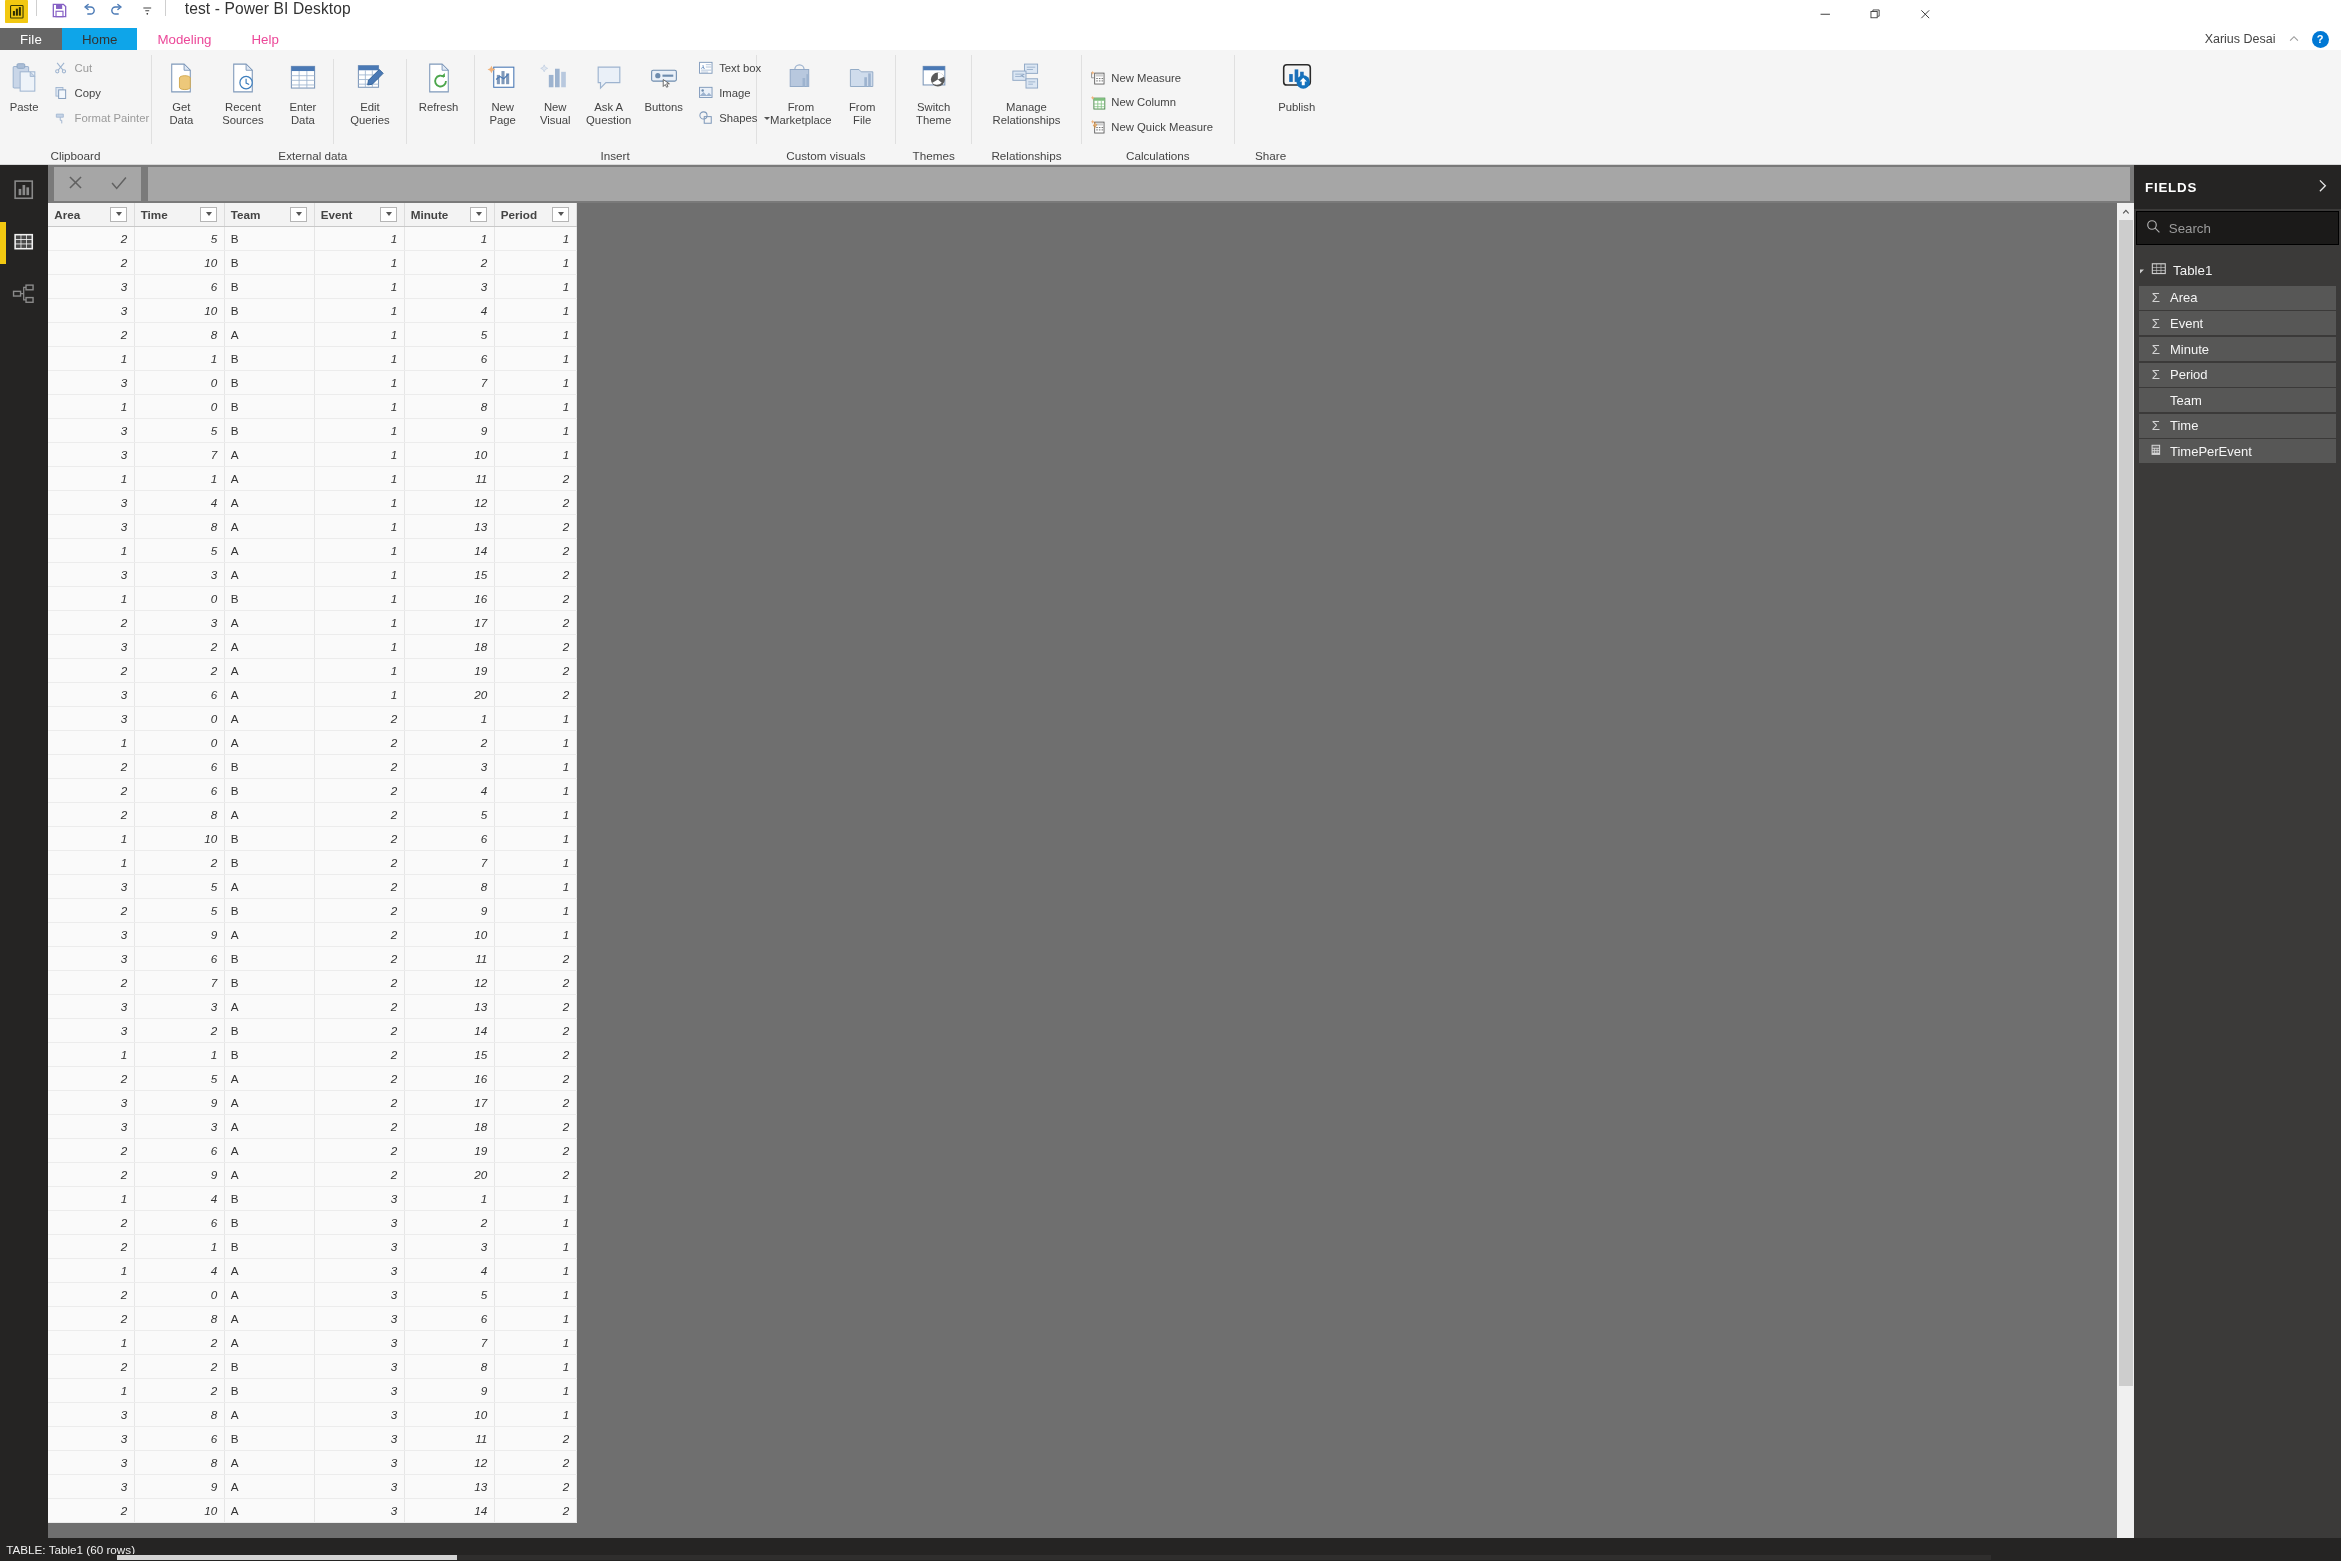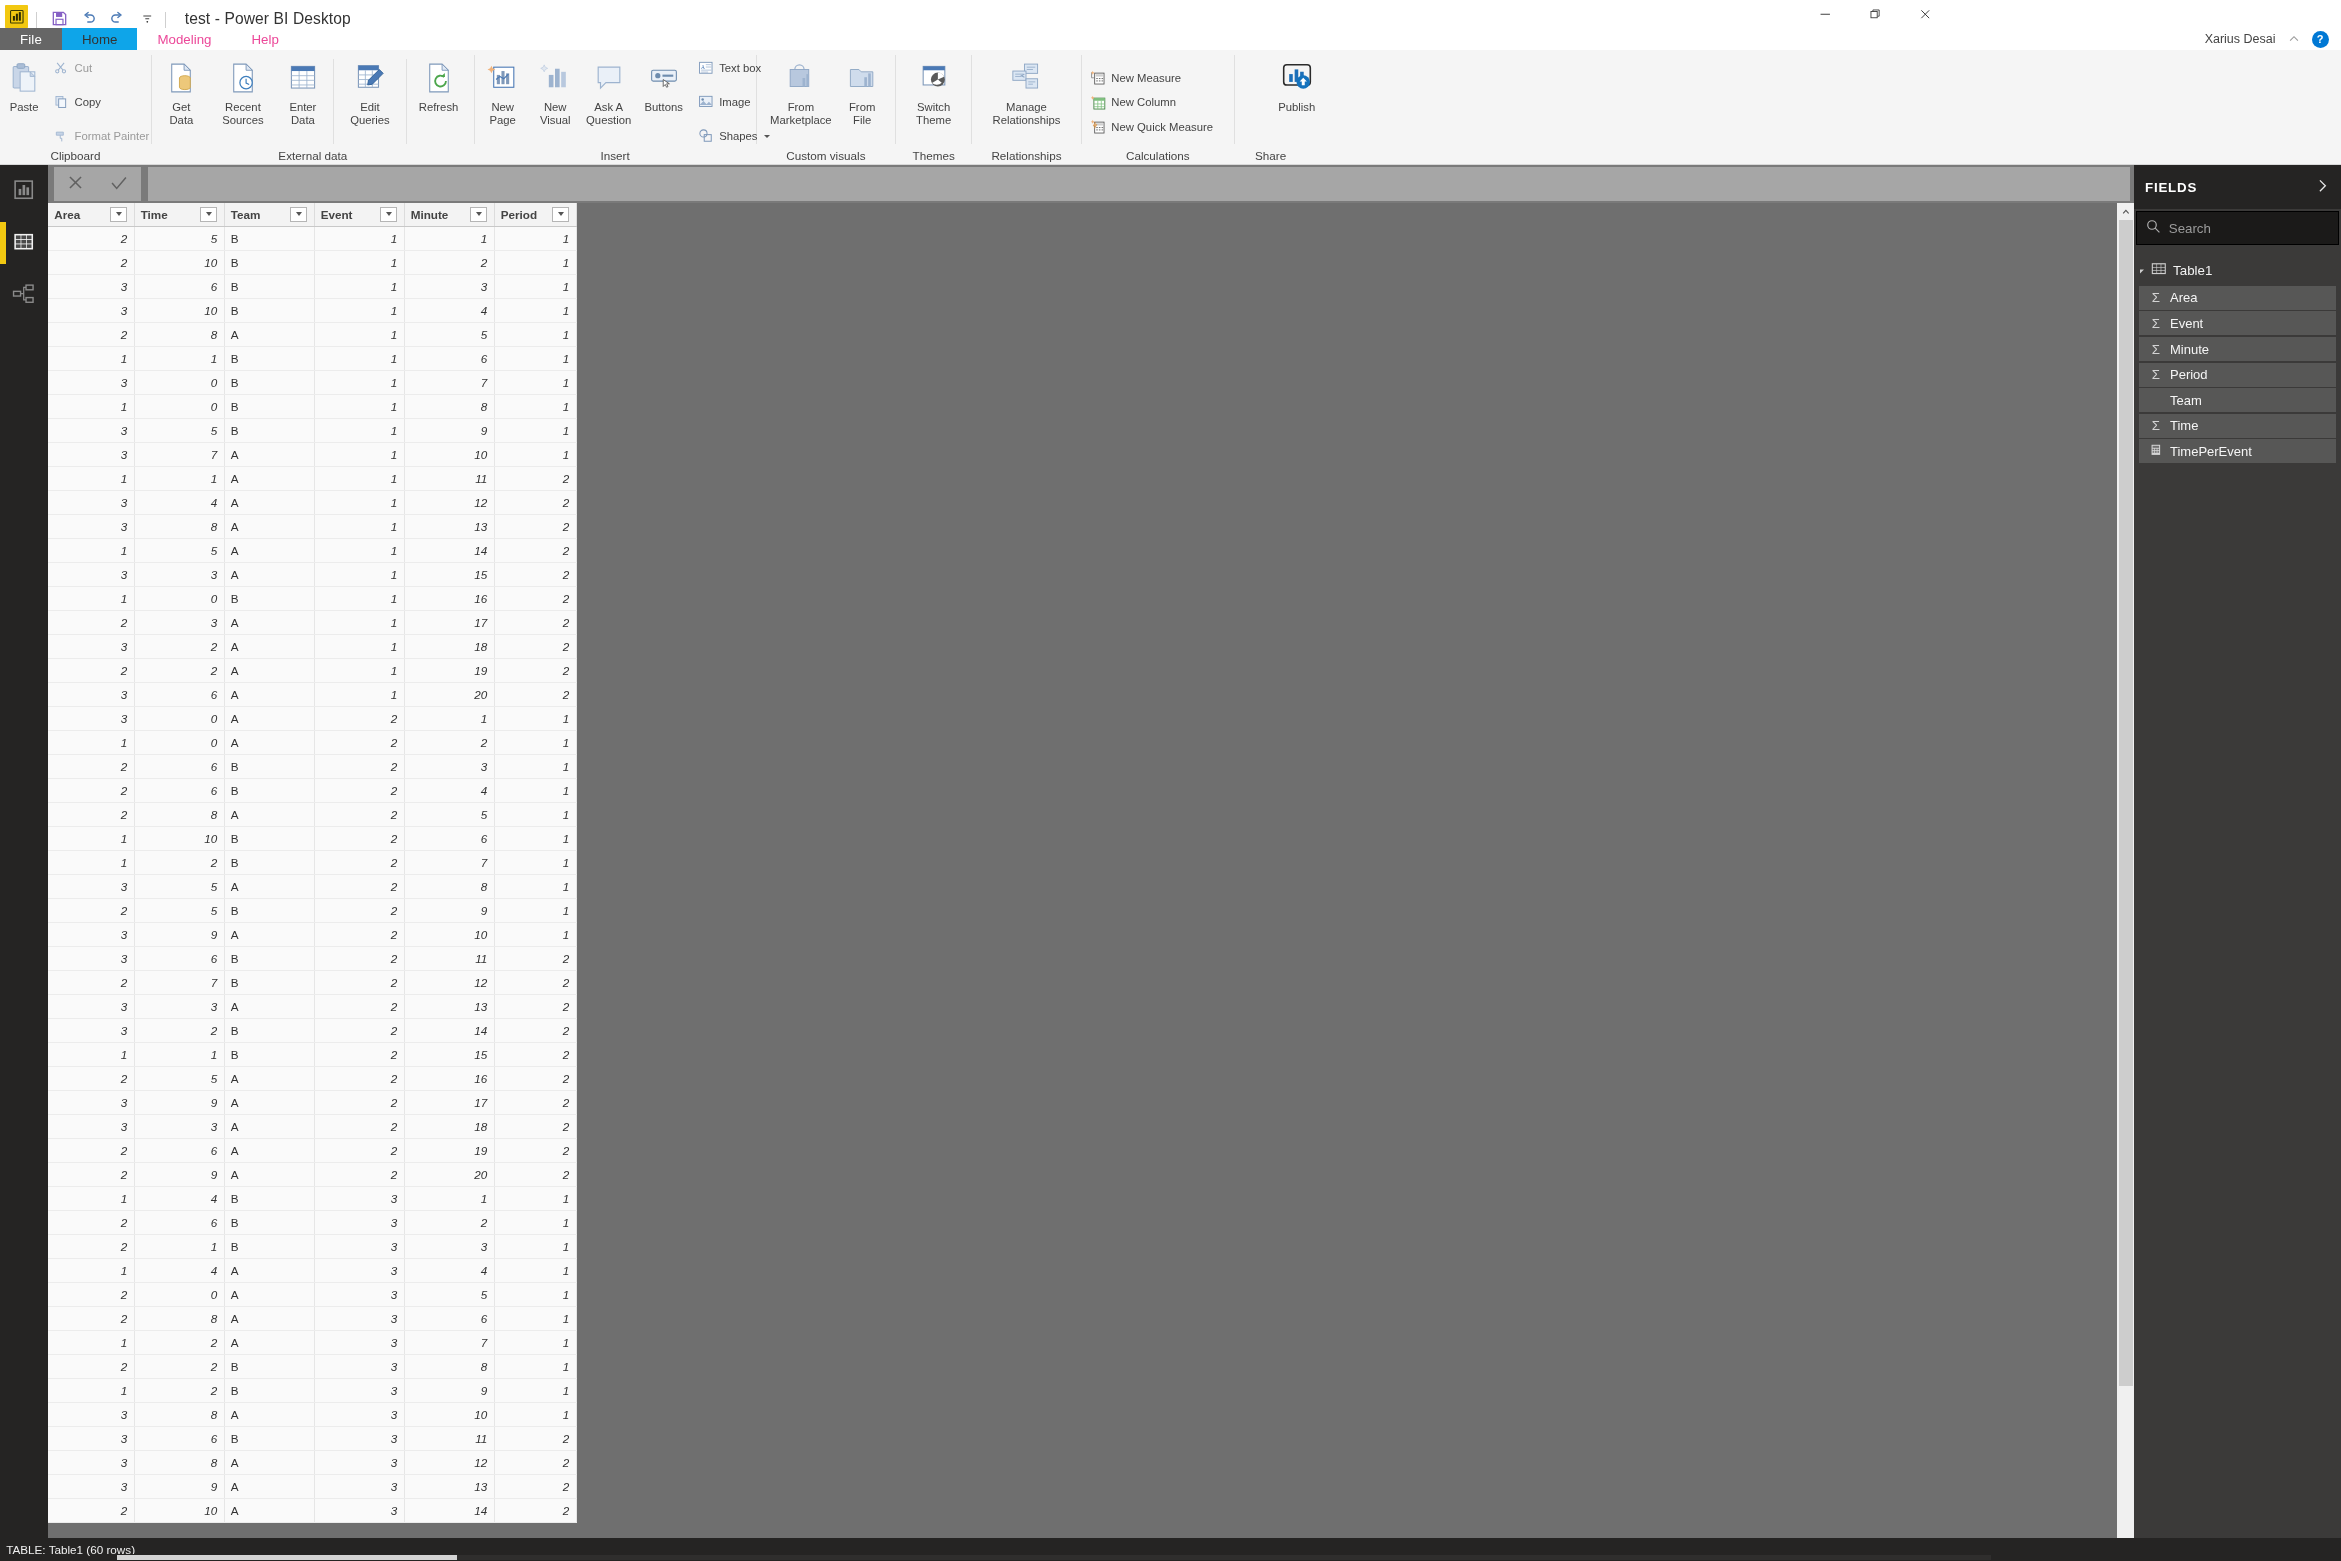--- a/index.html
+++ b/index.html
@@ -8,21 +8,21 @@
     width:2342px; height:1561px;
     font-family:"Liberation Sans", sans-serif;
     background:#ffffff;
     overflow:hidden;
     -webkit-font-smoothing:antialiased;
   }
 
   
   .titlebar {
     position:absolute; left:0; top:0; width:1950px; height:28px;
-    background:#ffffff; display:flex; align-items:flex-end;
+    background:#ffffff; display:flex; align-items:flex-start;
   }
   .pbi-logo {
     width:23.4px; height:23.4px; margin-left:4.7px; background:#F2C811;
     display:flex; align-items:center; justify-content:center; border-radius:0.8px;
   }
   .pbi-logo svg { display:block; }
   .tb-sep { width:0.8px; height:15.6px; background:#cfcfcf; margin:0 7.8px; }
   .qat { display:flex; align-items:center; gap:9.4px; margin-left:4.7px; }
   .qat-btn { width:20px; height:20px; display:flex; align-items:center; justify-content:center; cursor:default; }
   .qat-btn svg { display:block; }
@@ -68,21 +68,21 @@
     height:17px; font-size:11.7px; color:#444; display:flex; align-items:center; justify-content:center;
   }
   .rsep { width:0.8px; background:#e0e0e0; margin:4.7px 0 20px 0; align-self:stretch; }
 
   .bigbtn {
     width:auto; min-width:45px; padding:3.1px 5.5px; display:flex; flex-direction:column;
     align-items:center; justify-content:flex-start; cursor:default;
   }
   .bigbtn .ic { height:41px; display:flex; align-items:center; justify-content:center; }
   .bigbtn .lb { font-size:11.3px; color:#444; text-align:center; line-height:1.12; margin-top:2.3px; white-space:pre-line; }
-  .smallcol { display:flex; flex-direction:column; justify-content:center; padding:3.1px 1.6px 0 1.6px; gap:14px; }
+  .smallcol { display:flex; flex-direction:column; justify-content:center; padding:3.1px 1.6px 0 1.6px; gap:5px; }
   .smallbtn { display:flex; align-items:center; gap:4.7px; padding:1.6px 4.7px; cursor:default; }
   .smallbtn .ic { width:17px; height:17px; display:flex; align-items:center; justify-content:center; }
   .smallbtn .lb { font-size:11.3px; color:#444; white-space:nowrap; }
   .smallbtn.dim .lb { color:#9a9a9a; }
   .paste-btn { width:58px; }
   .caret-dn { display:inline-block; width:0;height:0;border-left:3.1px solid transparent;border-right:3.1px solid transparent;border-top:3.9px solid #555; vertical-align:middle; margin-left:2.3px; }
 
   
   .rail {
     position:absolute; left:0; top:165px; width:48px; height:1385px; background:#252423;

